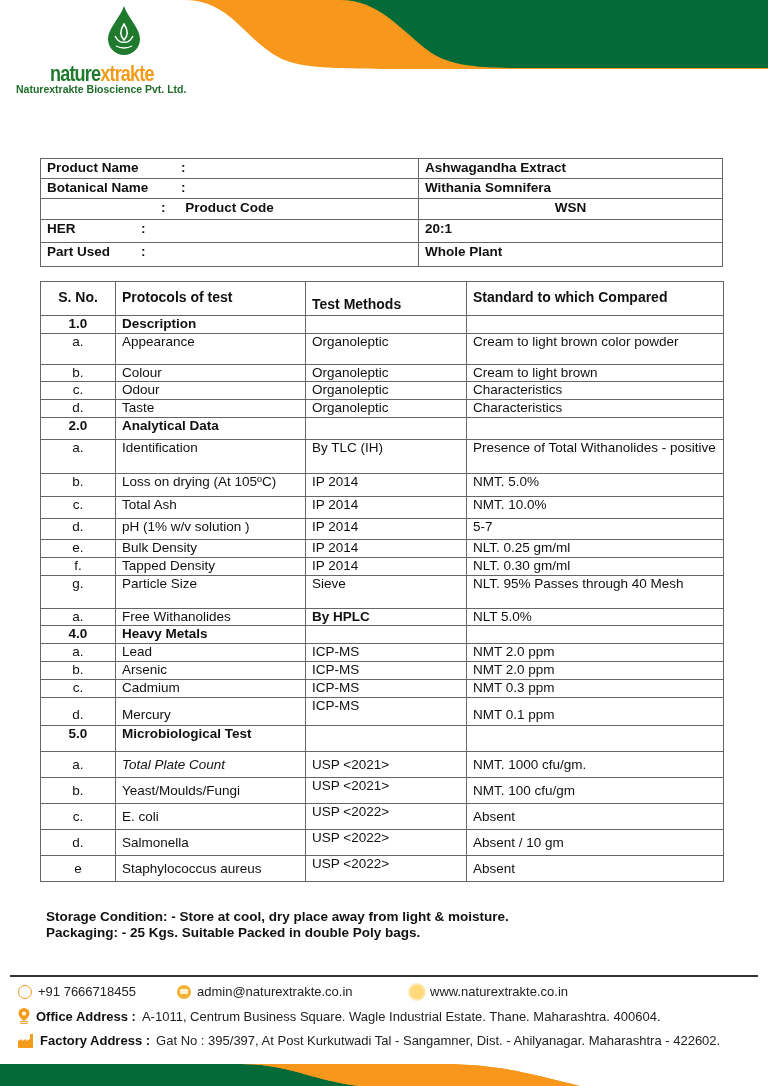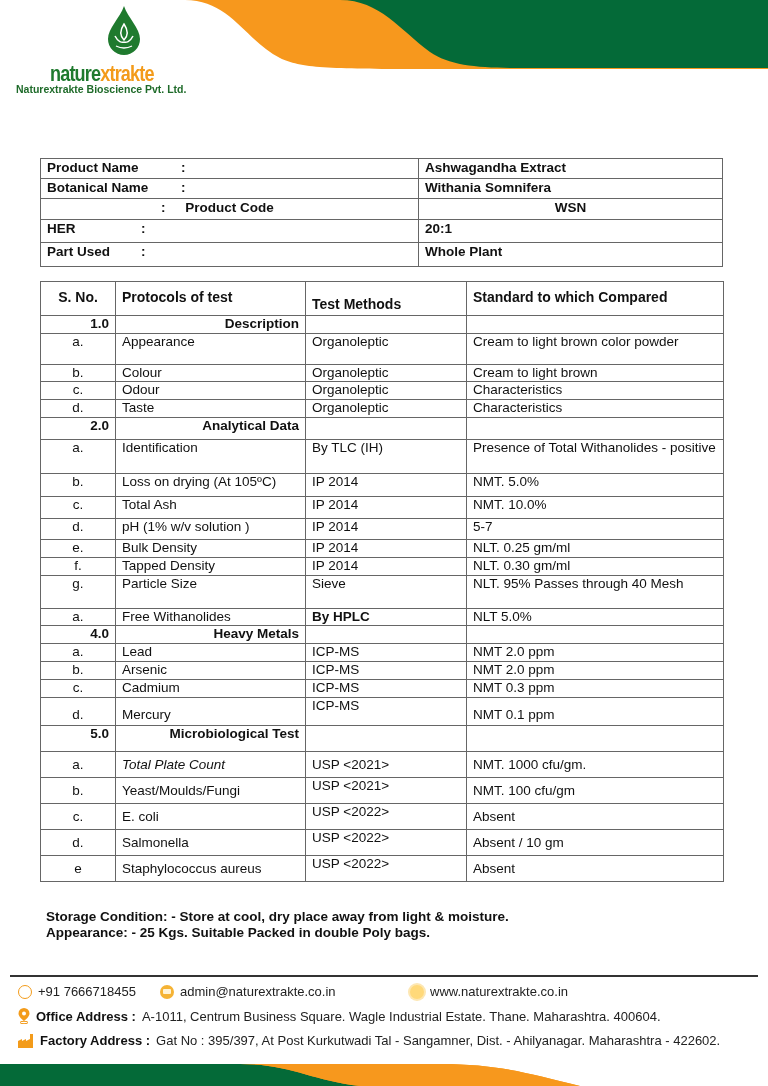--- a/index.html
+++ b/index.html
@@ -24,21 +24,21 @@
   
   .spec { position: absolute; left: 40px; top: 281px; width: 683px; border-collapse: collapse; table-layout: fixed; }
   .spec td { border: 1.5px solid #666; font-size: 13.5px; padding: 0 6px; vertical-align: top; line-height: 15px; }
   .spec col.c1 { width: 75px; }
   .spec col.c2 { width: 190px; }
   .spec col.c3 { width: 161px; }
   .spec col.c4 { width: 257px; }
   .spec td.sn { text-align: center; }
   .spec tr.head td { font-weight: bold; font-size: 14px; height: 34px; padding-top: 8px; }
   .spec tr.head td.tm { padding-top: 15px; }
-  .spec tr.sec td { font-weight: bold; text-align: right; }
+  .spec tr.sec td { font-weight: bold; }
   .bold { font-weight: bold; }
 
   
   .notes { position: absolute; left: 46px; top: 909px; font-size: 13.5px; font-weight: bold; line-height: 15.5px; }
   .notes .lbl { font-weight: bold; }
 
   
   .footer-line { position: absolute; left: 10px; top: 975px; width: 748px; height: 2px; background: #333; }
   .contact-row { position: absolute; top: 984px; font-size: 13px; color: #222; display: flex; align-items: center; gap: 6px; white-space: nowrap; }
   .ico { display: inline-block; width: 14px; height: 14px; border-radius: 50%; background: #f5b335; position: relative; }
@@ -259,30 +259,30 @@
         <td class="sn" style="padding-top:5px;">e</td>
         <td style="padding-top:5px;">Staphylococcus aureus</td>
         <td class="" style="padding-top:0;">USP &lt;2022&gt;</td>
         <td style="padding-top:5px;">Absent</td>
       </tr>
     </tbody>
 </table>
 
 <div class="notes">
   <div><span class="lbl">Storage Condition:</span><span> - Store at cool, dry place away from light &amp; moisture.</span></div>
-  <div><span class="lbl">Appearance:</span><span> - 25 Kgs. Suitable Packed in double Poly bags.</span></div>
+  <div><span class="lbl">Packaging:</span><span> - 25 Kgs. Suitable Packed in double Poly bags.</span></div>
 </div>
 
 <div class="footer-line"></div>
 
 <div class="contact-row" style="left:18px;">
   <span class="ico phone"></span>
   <span>+91 7666718455</span>
 </div>
-<div class="contact-row" style="left:160px;">
+<div class="contact-row" style="left:177px;">
   <span class="ico mail"></span>
   <span>admin@naturextrakte.co.in</span>
 </div>
 <div class="contact-row" style="left:410px;">
   <span class="ico web"></span>
   <span>www.naturextrakte.co.in</span>
 </div>
 
 <div class="addr" style="top:1008px;">
   <svg class="pin" viewBox="0 0 12 16">

